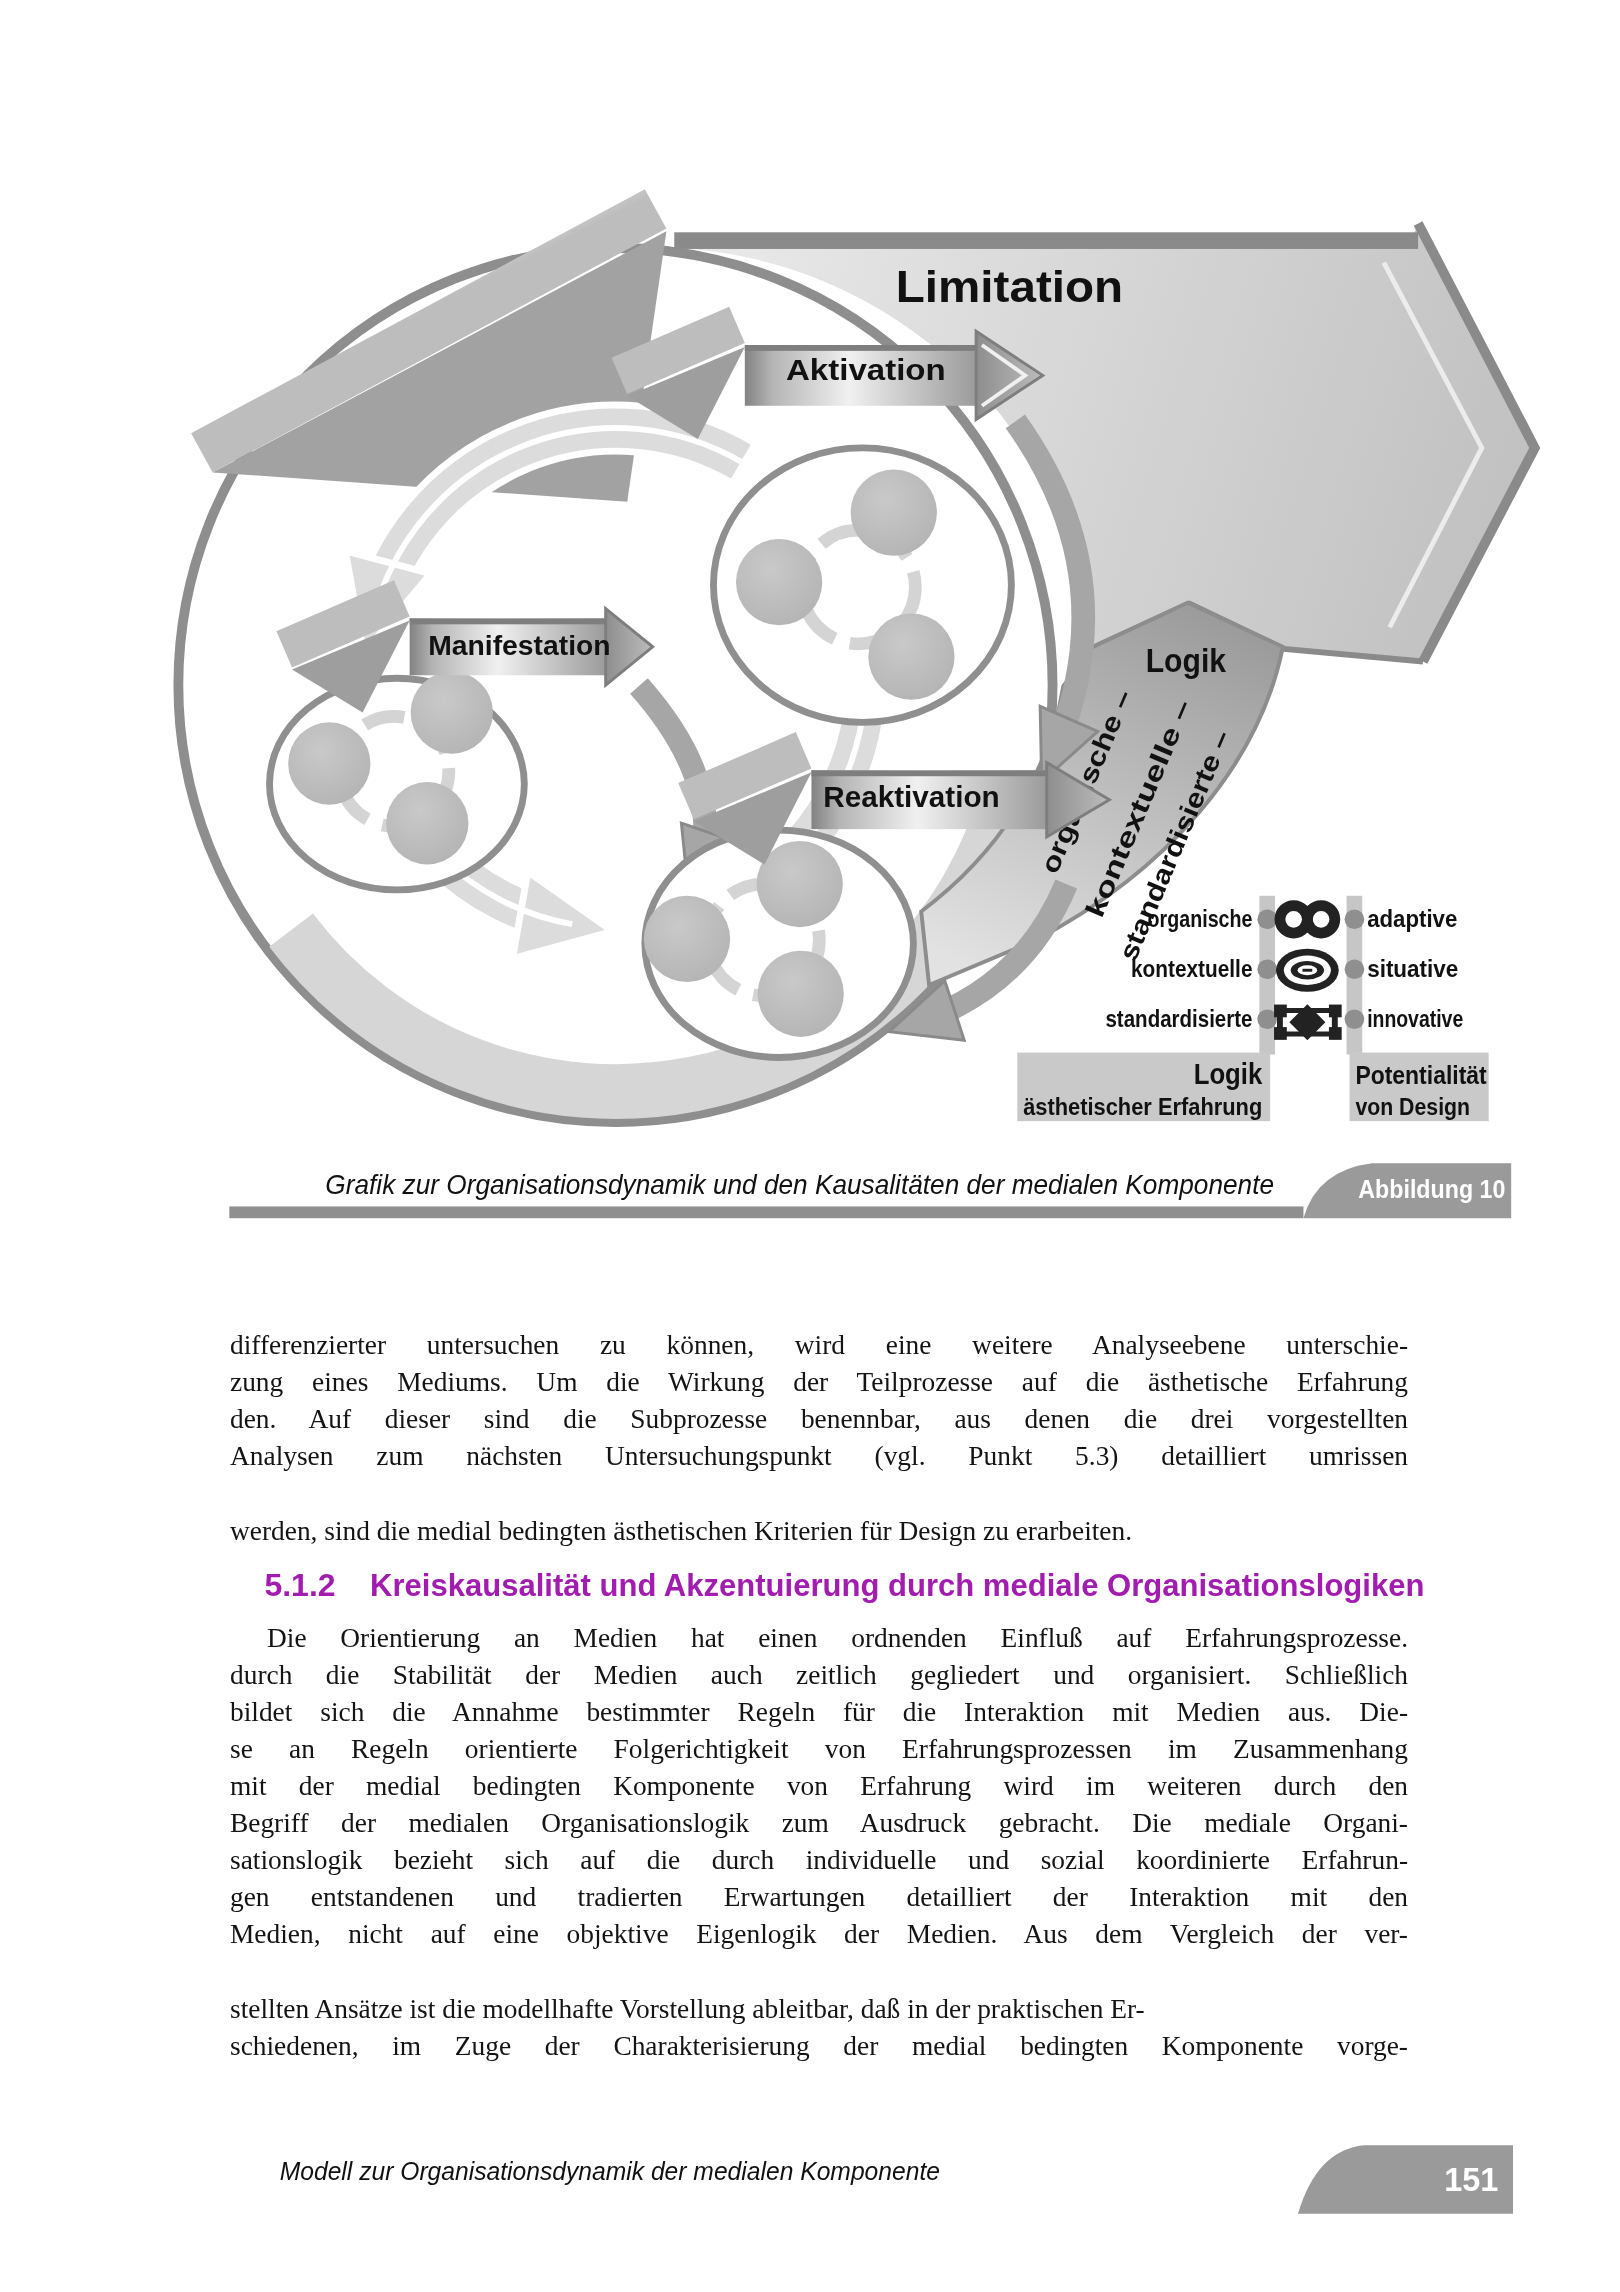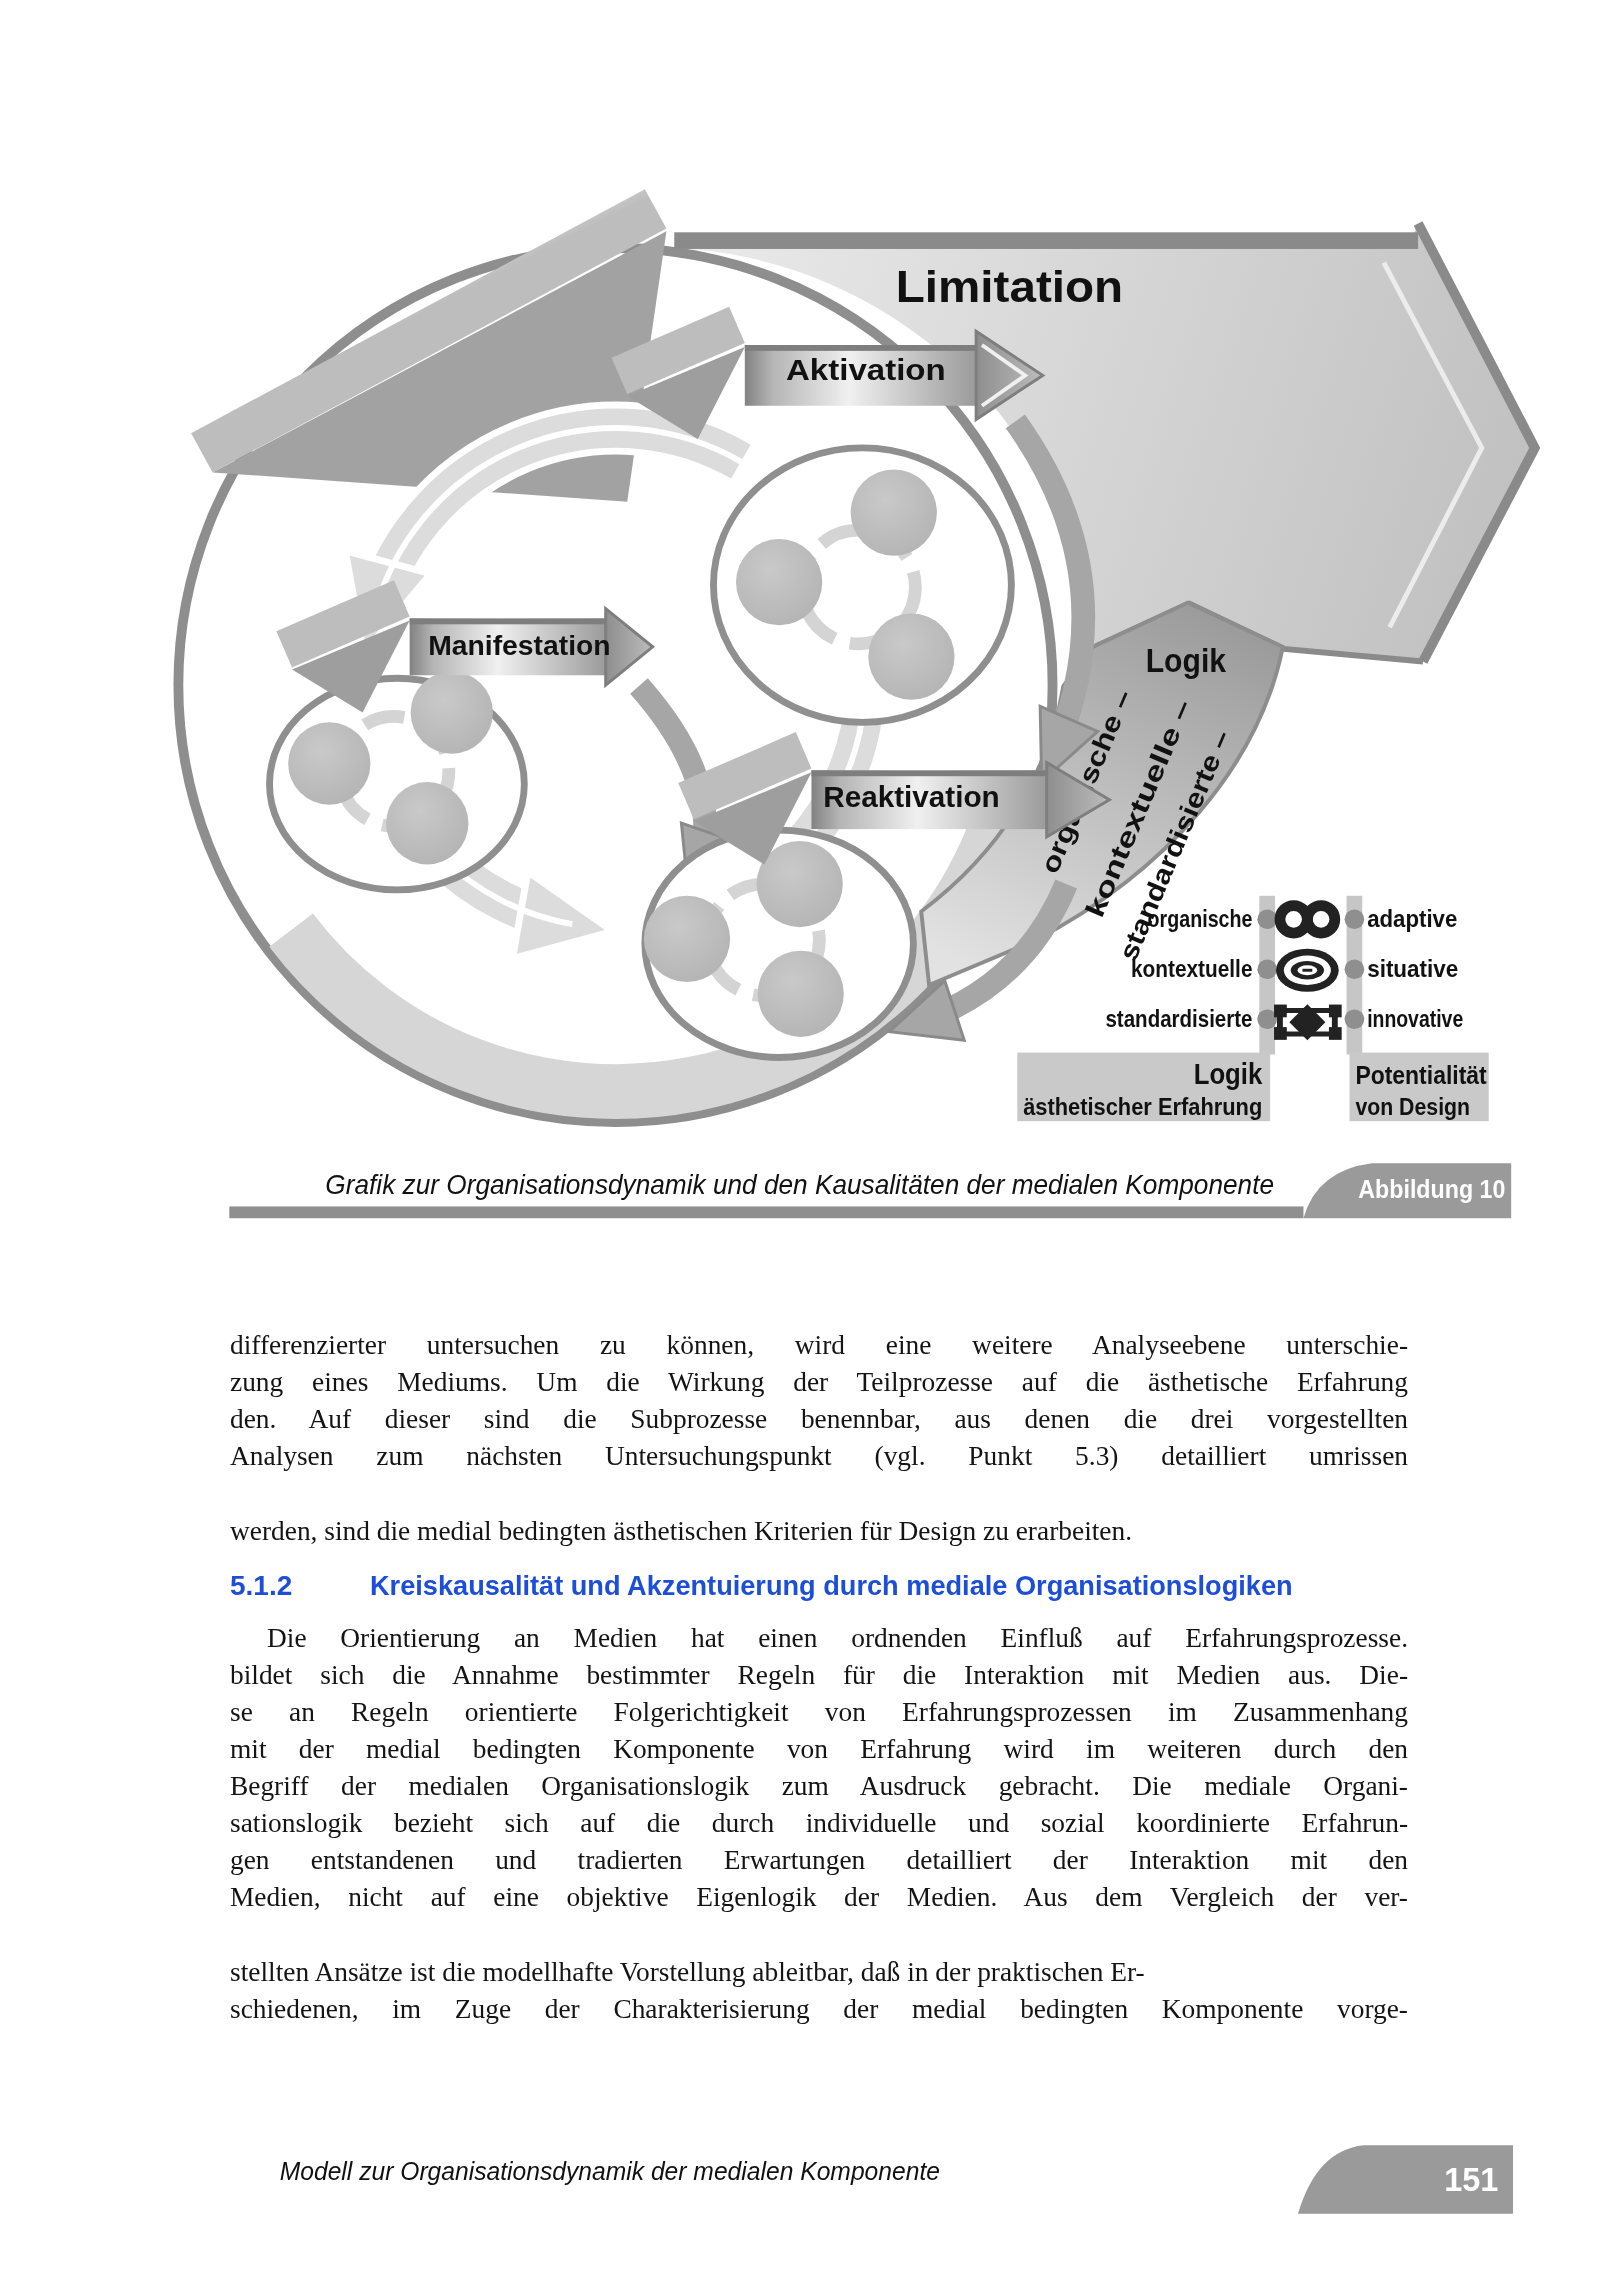--- a/index.html
+++ b/index.html
@@ -10,21 +10,21 @@
   .legendlabel{font-weight:bold;fill:#111111;}
   .boxlabel{font-weight:bold;fill:#111111;}
   .badgetext{font-weight:bold;fill:#ffffff;}
   .captiontext{font-style:italic;fill:#111111;}
   .textcol{position:absolute;left:230px;top:1327px;width:1178px;
            font-family:"Liberation Serif",serif;font-size:27.4px;color:#141414;}
   .jline{line-height:37px;text-align:justify;text-align-last:justify;}
   .jlast{text-align-last:auto;margin-top:38px;}
   .indent{text-indent:37px;}
   .h512{margin:15.7px 0 15.7px 0;font-family:"Liberation Sans",sans-serif;font-weight:bold;
-        font-size:28px;line-height:39px;display:flex;color:#1d4ed8;}
+        font-size:32px;line-height:39px;display:flex;color:#a21caf;text-align:center;}
   .hnum{flex:0 0 140px;}
   .htitle{transform:scaleX(0.97);transform-origin:left center;white-space:nowrap;}
   .footerline{position:absolute;left:230px;top:2156px;width:1046px;text-align:left;
               font-style:italic;font-size:26.5px;color:#111111;}
   .footerline span{display:inline-block;transform:scaleX(0.93);transform-origin:right center;white-space:nowrap;}
   .footerbadge{position:absolute;left:1295px;top:2143px;width:218px;height:73px;}
 </style>
 </head>
 <body>
 
@@ -210,20 +210,21 @@
     <div class="jline">den. Auf dieser sind die Subprozesse benennbar, aus denen die drei vorgestellten</div>
     <div class="jline">Analysen zum nächsten Untersuchungspunkt (vgl. Punkt 5.3) detailliert umrissen</div>
     <div class="jline jlast">werden, sind die medial bedingten ästhetischen Kriterien für Design zu erarbeiten.</div>
 
     <div class="h512">
       <span class="hnum">5.1.2</span>
       <span class="htitle">Kreiskausalität und Akzentuierung durch mediale Organisationslogiken</span>
     </div>
 
     <div class="jline indent">Die Orientierung an Medien hat einen ordnenden Einfluß auf Erfahrungsprozesse.</div>
+    <div class="jline">durch die Stabilität der Medien auch zeitlich gegliedert und organisiert. Schließlich</div>
     <div class="jline">bildet sich die Annahme bestimmter Regeln für die Interaktion mit Medien aus. Die-</div>
     <div class="jline">se an Regeln orientierte Folgerichtigkeit von Erfahrungsprozessen im Zusammenhang</div>
     <div class="jline">mit der medial bedingten Komponente von Erfahrung wird im weiteren durch den</div>
     <div class="jline">Begriff der medialen Organisationslogik zum Ausdruck gebracht. Die mediale Organi-</div>
     <div class="jline">sationslogik bezieht sich auf die durch individuelle und sozial koordinierte Erfahrun-</div>
     <div class="jline">gen entstandenen und tradierten Erwartungen detailliert der Interaktion mit den</div>
     <div class="jline">Medien, nicht auf eine objektive Eigenlogik der Medien. Aus dem Vergleich der ver-</div>
     <div class="jline jlast">stellten Ansätze ist die modellhafte Vorstellung ableitbar, daß in der praktischen Er-</div>
     <div class="jline">schiedenen, im Zuge der Charakterisierung der medial bedingten Komponente vorge-</div>
   </div>

